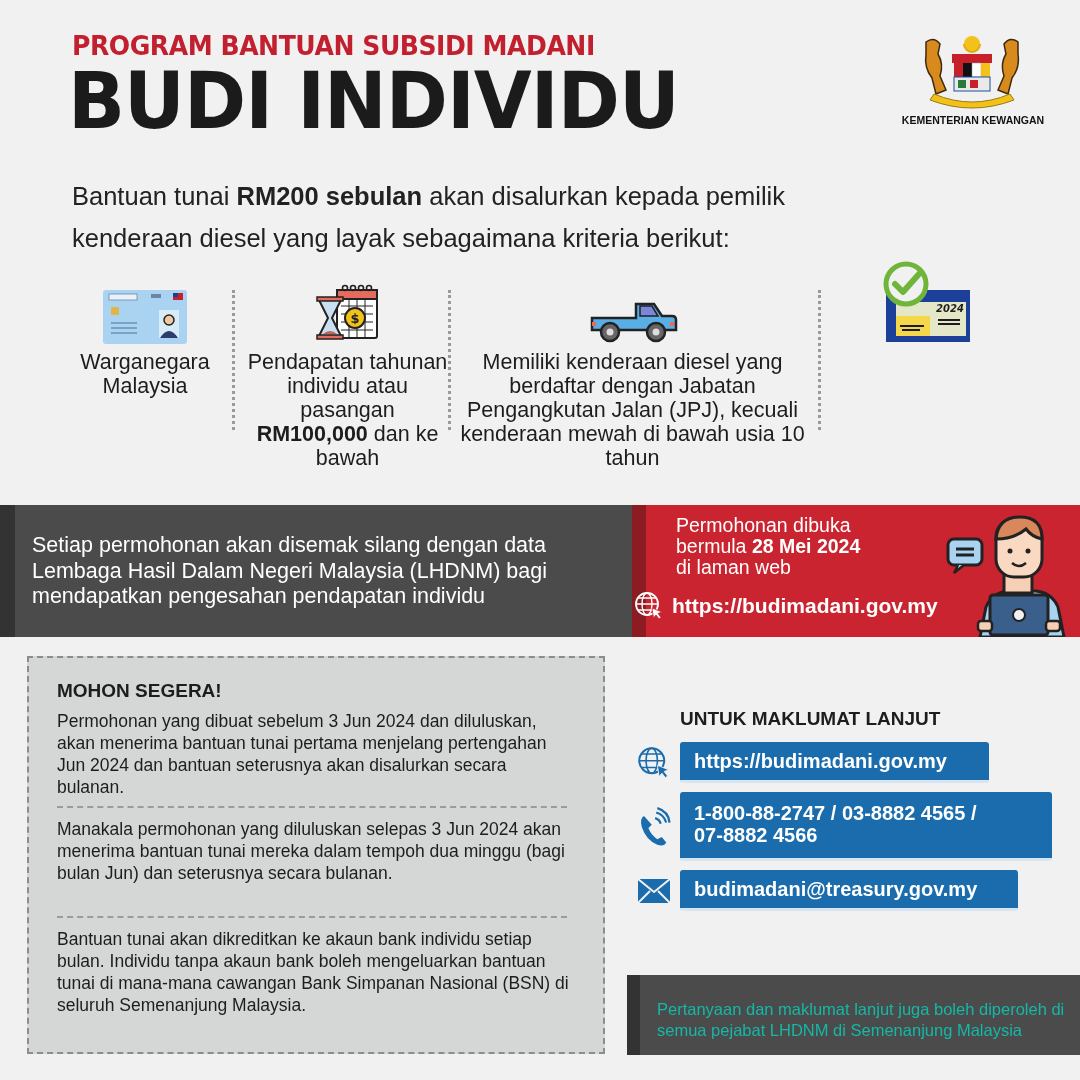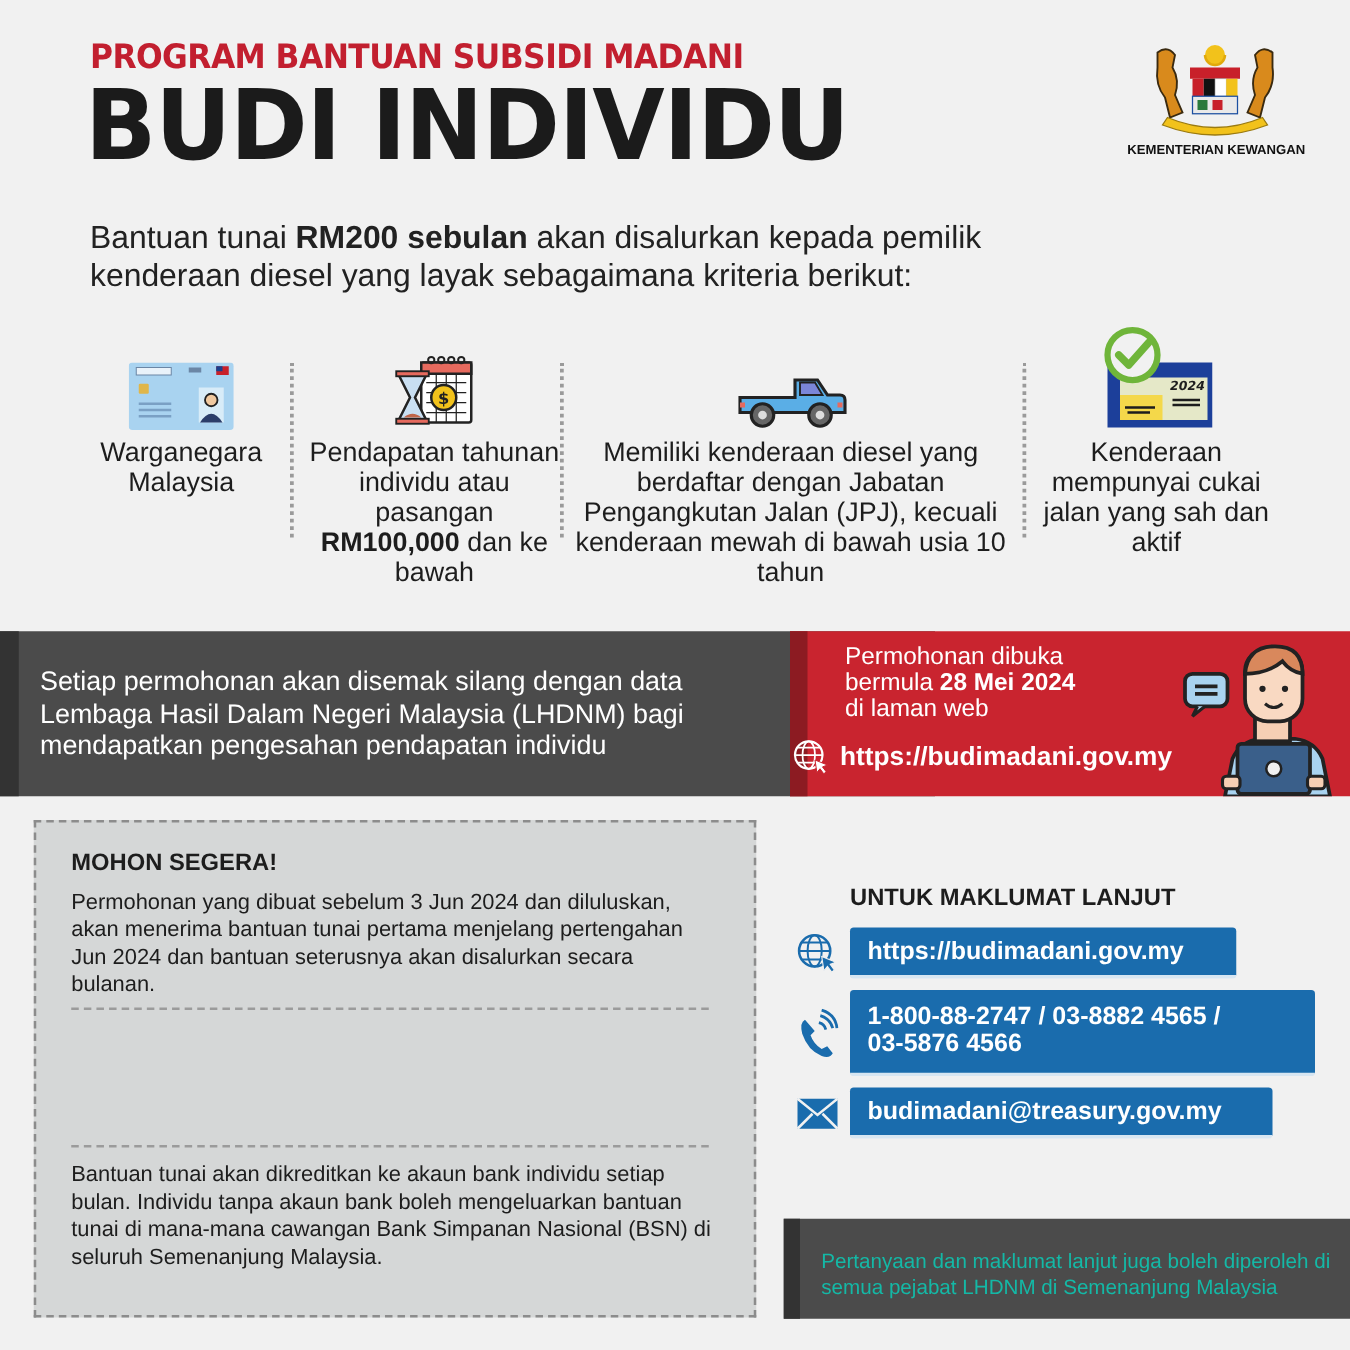--- a/index.html
+++ b/index.html
@@ -5,21 +5,21 @@
   * { box-sizing: border-box; margin: 0; padding: 0; }
   html, body { width: 1080px; height: 1080px; overflow: hidden; }
   body { background: #f1f1f1; font-family: "Liberation Sans", sans-serif; color: #1d1d1d; position: relative; }
 
   .pre-title { position: absolute; left: 72px; top: 30px; font-size: 27px; font-weight: 900; color: #c21f2f; letter-spacing: -0.5px; font-family: "DejaVu Sans", sans-serif; transform: scaleX(0.93); transform-origin: left; }
   .main-title { position: absolute; left: 68px; top: 62px; font-size: 78px; font-weight: 900; color: #1b1b1b; letter-spacing: -1px; font-family: "DejaVu Sans", sans-serif; line-height: 1; transform: scaleX(0.96); transform-origin: left; }
 
   .crest { position: absolute; left: 912px; top: 32px; width: 120px; height: 80px; }
   .ministry { position: absolute; left: 898px; top: 114px; width: 150px; text-align: center; font-size: 10.5px; font-weight: 900; color: #111; }
 
-  .intro { position: absolute; left: 72px; top: 175px; width: 800px; font-size: 25.5px; line-height: 31px; color: #222; }
+  .intro { position: absolute; left: 72px; top: 175px; width: 800px; font-size: 25.5px; line-height: 42px; color: #222; }
   .intro b { font-weight: 700; }
 
   .criteria { position: absolute; left: 60px; top: 252px; width: 980px; height: 220px; }
   .crit { position: absolute; top: 0; text-align: center; font-size: 21.5px; line-height: 24px; color: #1d1d1d; }
   .crit .icon { height: 92px; display: flex; align-items: flex-end; justify-content: center; margin-bottom: 6px; }
   .divider { position: absolute; top: 38px; width: 0; height: 140px; border-left: 3px dotted #9a9a9a; }
 
   .band { position: absolute; left: 0; top: 505px; width: 1080px; height: 132px; }
   .band-left { position: absolute; left: 0; top: 0; width: 748px; height: 132px; background: #4b4b4b; }
   .band-left .edge { position: absolute; left: 0; top: 0; width: 15px; height: 132px; background: #333; }
@@ -142,21 +142,20 @@
         <rect x="6" y="30" width="84" height="52" fill="#1c3f9a"></rect>
         <rect x="16" y="42" width="70" height="34" fill="#e5e8c8"></rect>
         <rect x="16" y="56" width="34" height="20" fill="#f4d84a"></rect>
         <text x="70" y="52" font-size="10" text-anchor="middle" font-family="DejaVu Sans, sans-serif" font-weight="bold" fill="#1d1d1d">2024</text>
         <path d="M20 66 h24 M22 70 h18 M58 60 h22 M58 64 h22" stroke="#1d1d1d" stroke-width="2"></path>
         <circle cx="26" cy="24" r="22" fill="#f1f1f1"></circle>
         <circle cx="26" cy="24" r="20" fill="none" stroke="#6fb53a" stroke-width="5"></circle>
         <path d="M15 24 l8 8 16 -18" fill="none" stroke="#6fb53a" stroke-width="6" stroke-linecap="round" stroke-linejoin="round"></path>
       </svg>
     </div>
-    <div>Kenderaan mempunyai cukai jalan yang sah dan aktif</div>
   </div>
 </div>
 
 <div class="band">
   <div class="band-left">
     <div class="edge"></div>
     <div class="txt">Setiap permohonan akan disemak silang dengan data Lembaga Hasil Dalam Negeri Malaysia (LHDNM) bagi mendapatkan pengesahan pendapatan individu</div>
   </div>
   <div class="band-right">
     <div class="edge"></div>
@@ -190,20 +189,21 @@
       <rect x="34" y="112" width="14" height="10" rx="3" fill="#f6cfb4" stroke="#222" stroke-width="2.5"></rect>
       <rect x="102" y="112" width="14" height="10" rx="3" fill="#f6cfb4" stroke="#222" stroke-width="2.5"></rect>
     </svg>
   </div>
 </div>
 
 <div class="mohon">
   <h3>MOHON SEGERA!</h3>
   <div class="p" style="top:52px;">Permohonan yang dibuat sebelum 3 Jun 2024 dan diluluskan, akan menerima bantuan tunai pertama menjelang pertengahan Jun 2024 dan bantuan seterusnya akan disalurkan secara bulanan.</div>
   <div class="sep" style="top:148px;"></div>
+  <div class="p" style="top:160px;">Manakala permohonan yang diluluskan selepas 3 Jun 2024 akan menerima bantuan tunai mereka dalam tempoh dua minggu (bagi bulan Jun) dan seterusnya secara bulanan.</div>
   <div class="sep" style="top:258px;"></div>
   <div class="p" style="top:270px;">Bantuan tunai akan dikreditkan ke akaun bank individu setiap bulan. Individu tanpa akaun bank boleh mengeluarkan bantuan tunai di mana-mana cawangan Bank Simpanan Nasional (BSN) di seluruh Semenanjung Malaysia.</div>
 </div>
 
 <div class="info-title">UNTUK MAKLUMAT LANJUT</div>
 
 <div class="info-row" style="top:742px;">
   <div class="ic">
     <svg width="34" height="34" viewBox="0 0 30 30">
       <circle cx="13" cy="13" r="11" fill="none" stroke="#1a6cad" stroke-width="1.8"></circle>
@@ -217,21 +217,21 @@
 
 <div class="info-row" style="top:792px;">
   <div class="ic">
     <svg width="34" height="40" viewBox="0 0 30 36">
       <path d="M6 8 q-4 2 -2 10 q4 12 14 16 q6 2 8 -2 l-4 -5 -4 2 q-6 -4 -8 -10 l3 -3z" fill="#1a6cad"></path>
       <path d="M16 10 q4 1 5 5 M17 5 q7 2 9 9 M18 1 q10 3 11 13" fill="none" stroke="#1a6cad" stroke-width="2"></path>
     </svg>
   </div>
   <div class="pill" style="width:372px; padding:10px 14px 12px;">
     <div>1-800-88-2747 / 03-8882 4565 /</div>
-    <div>03-5876 4566</div>
+    <div>07-8882 4566</div>
   </div>
 </div>
 
 <div class="info-row" style="top:870px;">
   <div class="ic">
     <svg width="34" height="26" viewBox="0 0 34 26">
       <rect x="1" y="1" width="32" height="24" fill="#1a6cad"></rect>
       <path d="M1 1 l16 13 16 -13 M1 25 l12 -12 M33 25 l-12 -12" fill="none" stroke="#f1f1f1" stroke-width="2"></path>
     </svg>
   </div>

